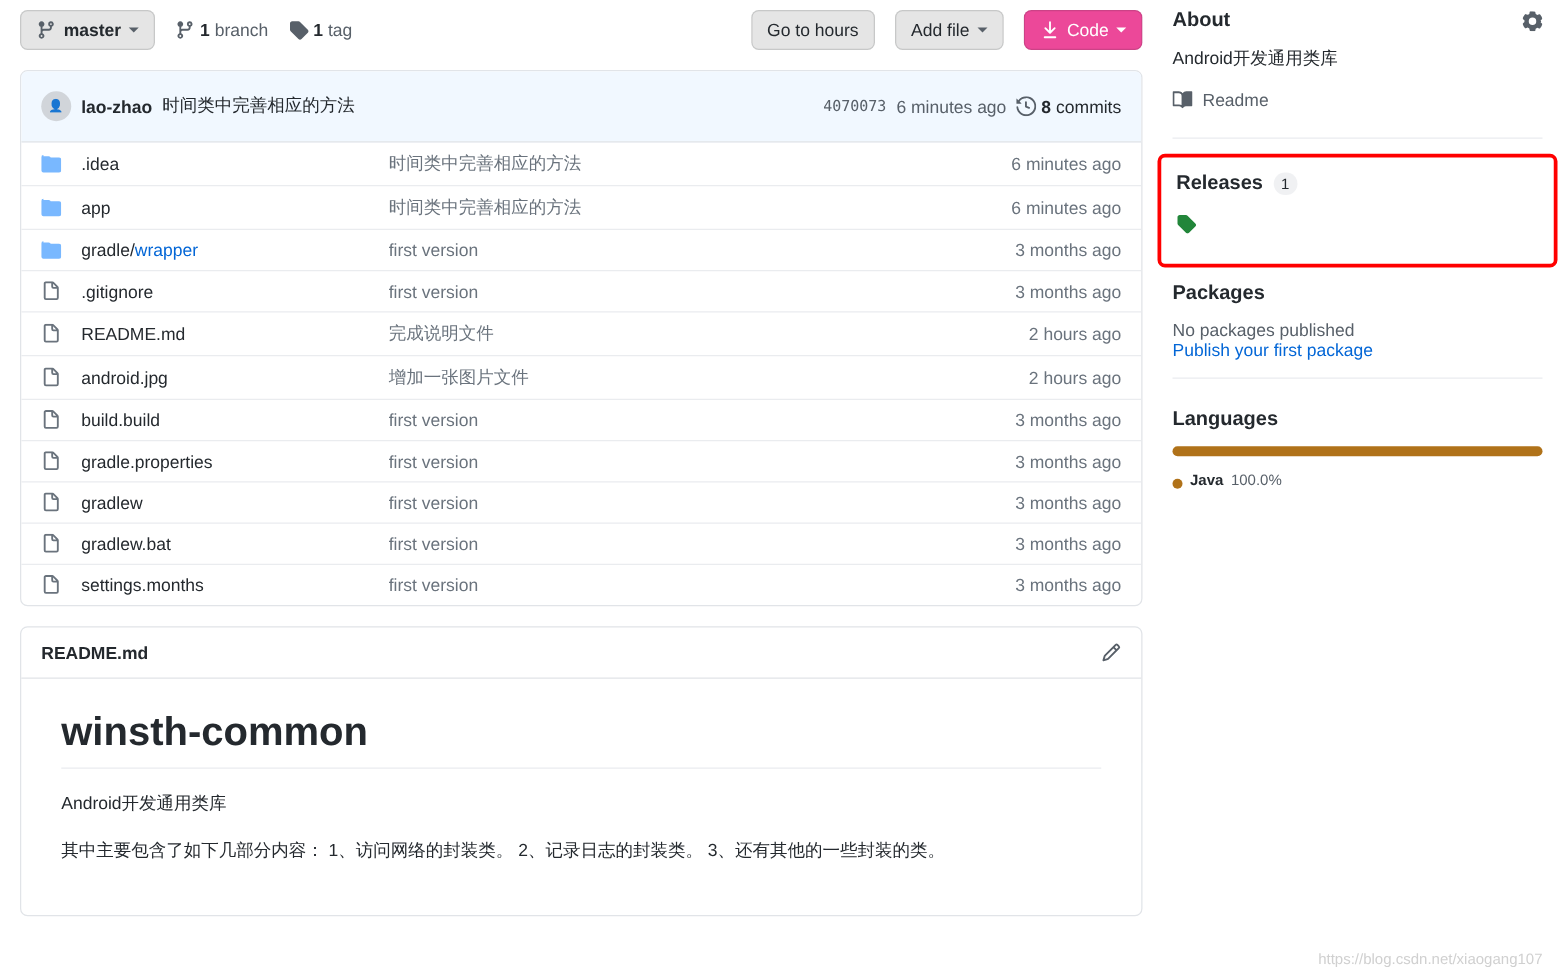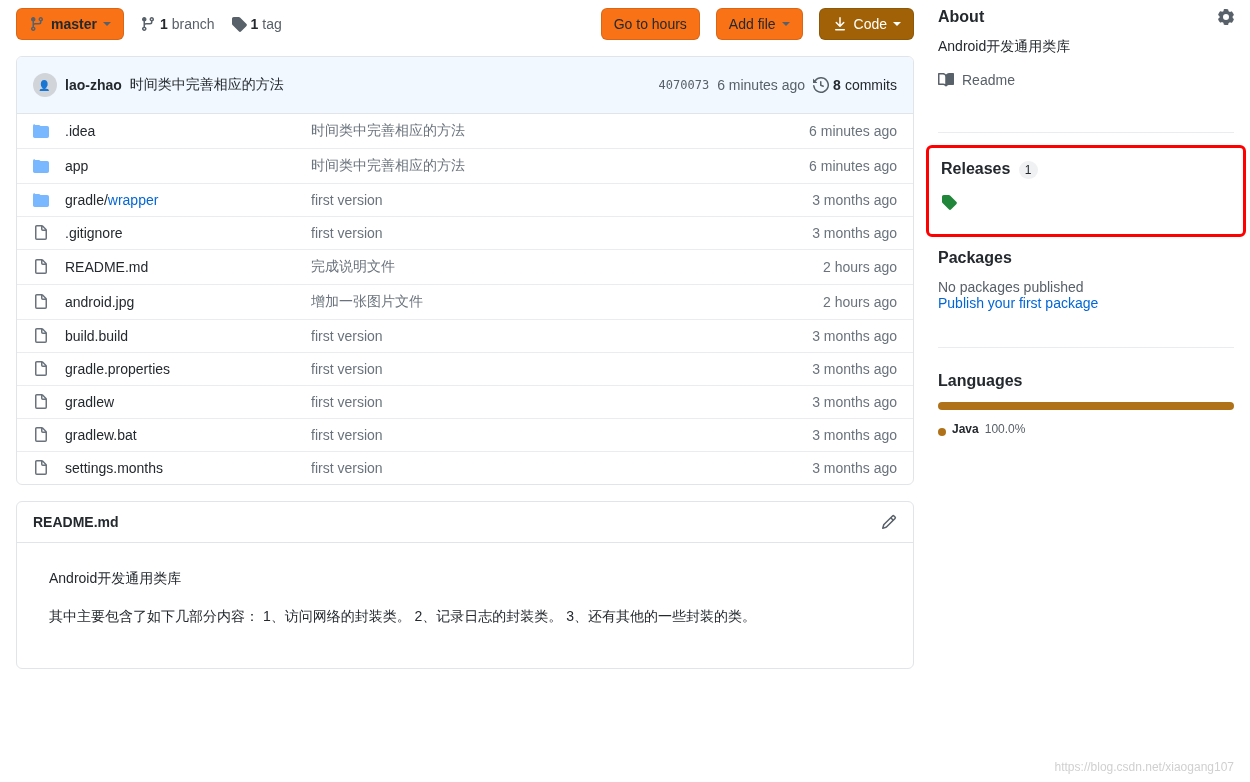--- a/index.html
+++ b/index.html
@@ -1,22 +1,22 @@
 <!DOCTYPE html>
 <html><head>
 <meta charset="utf-8">
 <style>
 * { box-sizing: border-box; margin: 0; padding: 0; }
 body { font-family: -apple-system, BlinkMacSystemFont, "Segoe UI", Helvetica, Arial, sans-serif; font-size: 14px; color: #24292e; background: #fff; }
 .container { display: flex; padding: 8px 16px 40px; gap: 24px; max-width: 1250px; }
 .main { flex: 1; min-width: 0; }
 .sidebar { width: 296px; }
 .topbar { display: flex; align-items: center; gap: 16px; margin-bottom: 16px; }
-.btn { display: inline-flex; align-items: center; gap: 6px; padding: 5px 12px; font-size: 14px; font-weight: 500; border: 1px solid rgba(27,31,35,.15); border-radius: 6px; background: #f97316; cursor: pointer; line-height: 20px; color: #24292e; }
-.btn.primary { background: #a16207; color: #fff; border-color: rgba(27,31,35,.15); }
+.btn { display: inline-flex; align-items: center; gap: 6px; padding: 5px 12px; font-size: 14px; font-weight: 500; border: 1px solid rgba(27,31,35,.15); border-radius: 6px; background: #e5e5e5; cursor: pointer; line-height: 20px; color: #24292e; }
+.btn.primary { background: #ec4899; color: #fff; border-color: rgba(27,31,35,.15); }
 .btn.primary .caret { border-top-color: #fff; }
 .branch-btn { font-weight: 600; }
 .caret { display: inline-block; width: 0; height: 0; border-left: 4px solid transparent; border-right: 4px solid transparent; border-top: 4px solid #586069; }
 .spacer { flex: 1; }
 .link-muted { color: #586069; display: inline-flex; align-items: center; gap: 4px; }
 .link-muted strong { color: #24292e; font-weight: 600; }
 
 .file-box { border: 1px solid #e1e4e8; border-radius: 6px; overflow: hidden; }
 .commit-header { display: flex; align-items: center; gap: 8px; padding: 16px; background: #f1f8ff; border-bottom: 1px solid #e1e4e8; }
 .avatar { width: 24px; height: 24px; border-radius: 50%; background: #d1d5da; display: inline-flex; align-items: center; justify-content: center; font-size: 10px; overflow: hidden; }
@@ -36,21 +36,21 @@
 .file-row .msg { flex: 1; color: #6a737d; }
 .file-row .time { color: #6a737d; text-align: right; }
 
 .readme-box { border: 1px solid #e1e4e8; border-radius: 6px; margin-top: 16px; }
 .readme-head { display: flex; align-items: center; justify-content: space-between; padding: 12px 16px; border-bottom: 1px solid #e1e4e8; }
 .readme-head .title { font-weight: 600; }
 .readme-body { padding: 24px 32px; }
 .readme-body h1 { font-size: 32px; font-weight: 600; padding-bottom: 10px; border-bottom: 1px solid #eaecef; margin-bottom: 16px; }
 .readme-body p { margin-bottom: 16px; line-height: 1.6; }
 
-.side-section { margin-bottom: 24px; padding-bottom: 36px; border-bottom: 1px solid #eaecef; }
+.side-section { margin-bottom: 24px; padding-bottom: 14px; border-bottom: 1px solid #eaecef; }
 .side-section:last-child { border-bottom: none; }
 .side-head { display: flex; align-items: center; justify-content: space-between; margin-bottom: 12px; }
 .side-head h2 { font-size: 16px; font-weight: 600; }
 .side-desc { margin-bottom: 16px; }
 .side-link { display: flex; align-items: center; gap: 8px; color: #586069; margin-bottom: 8px; cursor: pointer; }
 .counter { background: #d1d5da55; border-radius: 10px; padding: 0 6px; font-size: 12px; font-weight: 500; line-height: 18px; display: inline-block; margin-left: 4px; }
 .release-item { display: flex; align-items: flex-start; gap: 8px; }
 .release-item .info .title { font-weight: 600; display: inline; }
 .release-item .info .date { color: #586069; font-size: 12px; margin-top: 2px; }
 .badge-latest { display: inline-block; border: 1px solid #2ea44f; color: #22863a; border-radius: 10px; padding: 0 8px; font-size: 12px; font-weight: 500; margin-left: 6px; line-height: 18px; }
@@ -245,20 +245,21 @@
     <div class="readme-box">
       <div class="readme-head">
         <span class="title">README.md</span>
         <a>
           <svg class="octicon" width="16" height="16" viewBox="0 0 16 16">
               <path d="M11.013 1.427a1.75 1.75 0 012.474 0l1.086 1.086a1.75 1.75 0 010 2.474l-8.61 8.61c-.21.21-.47.364-.756.445l-3.251.93a.75.75 0 01-.927-.928l.929-3.25a1.75 1.75 0 01.445-.758l8.61-8.61zm1.414 1.06a.25.25 0 00-.354 0L10.811 3.75l1.439 1.44 1.263-1.263a.25.25 0 000-.354l-1.086-1.086zM11.189 6.25L9.75 4.81l-6.286 6.287a.25.25 0 00-.064.108l-.558 1.953 1.953-.558a.249.249 0 00.108-.064l6.286-6.286z"></path>
             </svg>
         </a>
       </div>
       <div class="readme-body">
+        <h1>winsth-common</h1>
         <p>Android开发通用类库</p>
         <p>其中主要包含了如下几部分内容： 1、访问网络的封装类。 2、记录日志的封装类。 3、还有其他的一些封装的类。</p>
       </div>
     </div>
   </div>
 
   <div class="sidebar">
     <div class="side-section">
       <div class="side-head">
         <h2>About</h2>

